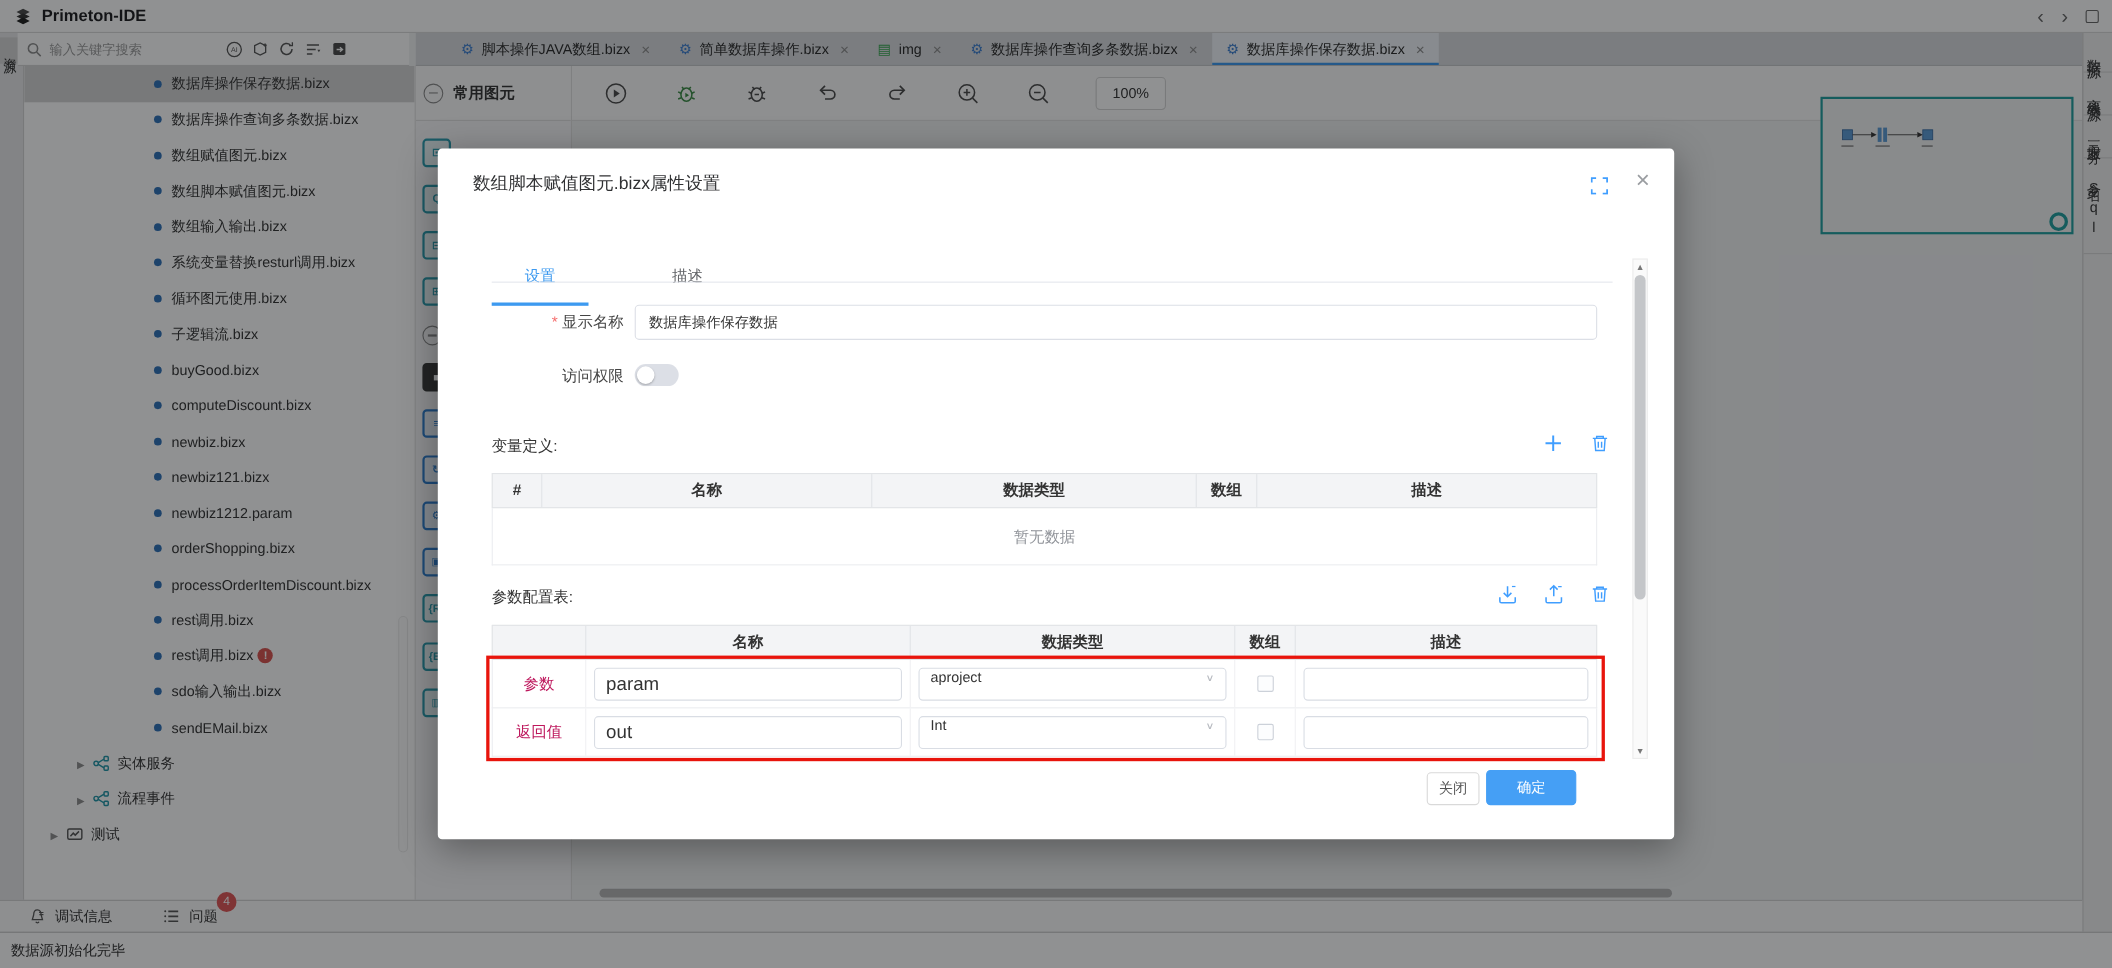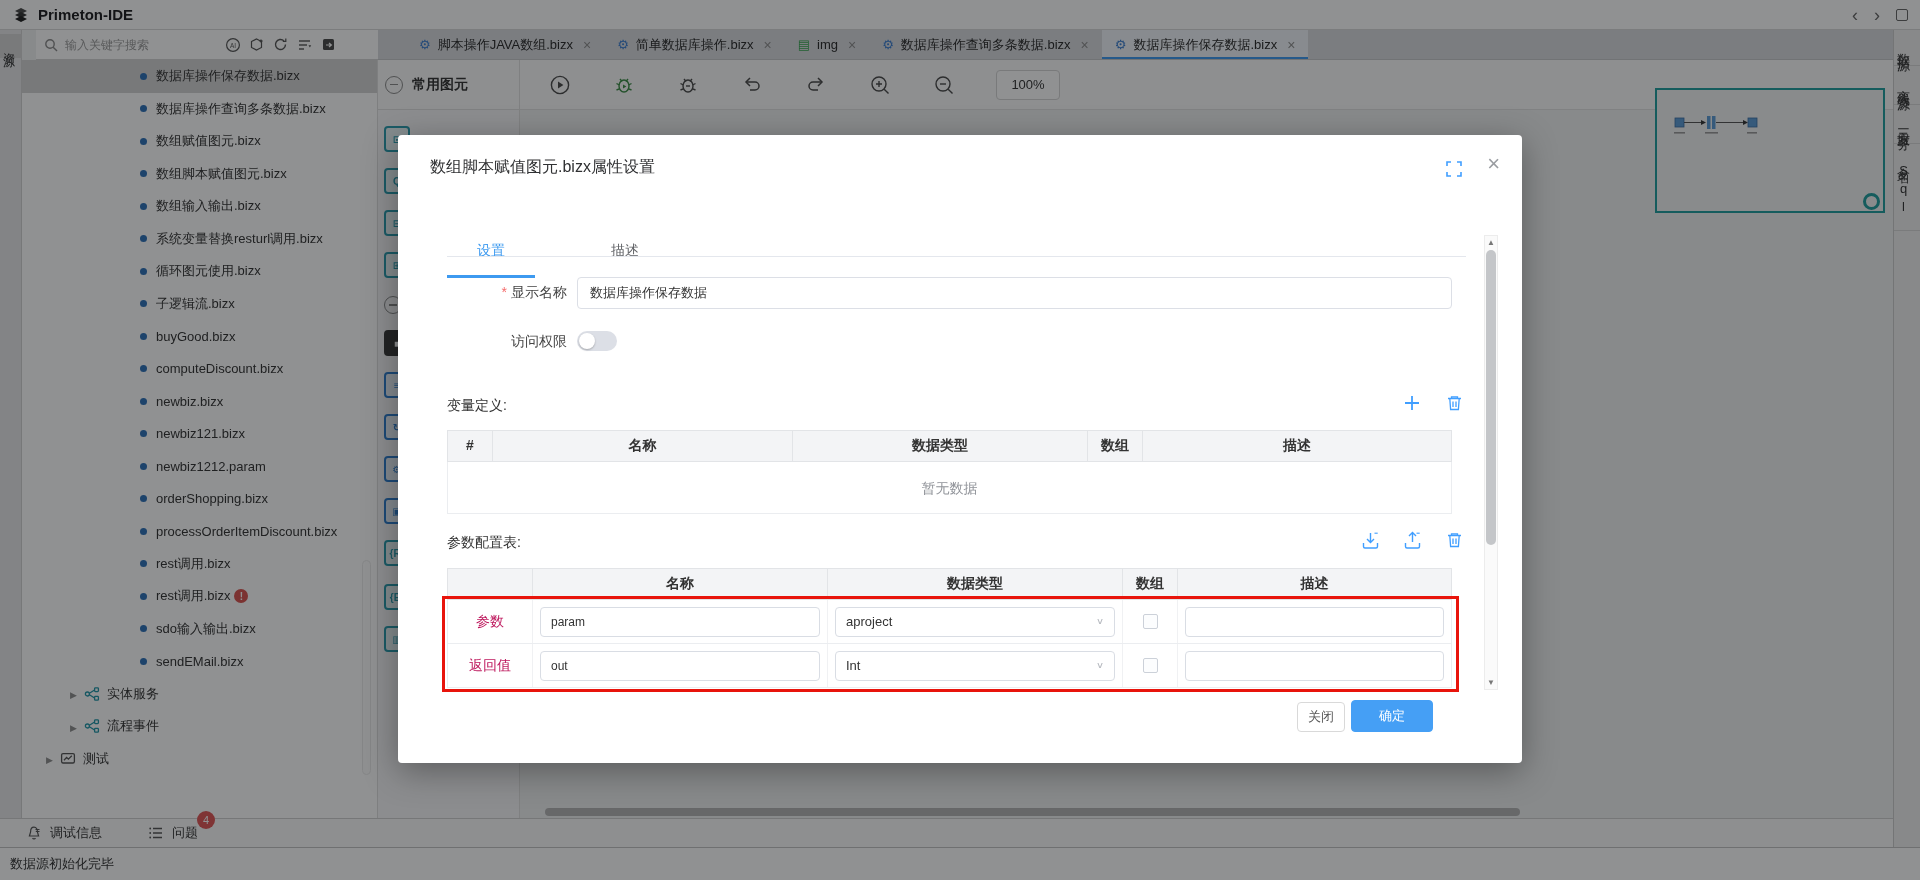--- a/index.html
+++ b/index.html
@@ -14,21 +14,21 @@
   .win-controls{margin-left:auto;display:flex;align-items:center;gap:16px;color:#555;}
   .nav-chev{font-size:18px;line-height:1;color:#666;}
   .restore-box{width:12px;height:12px;border:1.6px solid #666;border-radius:2px;}
 
   
   .left-rail{position:absolute;left:0;top:30px;width:22px;height:817px;background:#e7e8e9;border-right:1px solid #d2d2d2;z-index:2;}
   .rail-tab{margin-top:4px;width:22px;padding:9px 0;background:#d5d5d6;writing-mode:vertical-lr;
             text-orientation:upright;font-size:12px;color:#333;display:flex;justify-content:center;letter-spacing:3px;}
 
   
-  .subbar{position:absolute;left:36px;top:30px;width:356px;height:30px;background:#fff;
+  .subbar{position:absolute;left:16px;top:30px;width:356px;height:30px;background:#fff;
           border-bottom:1px solid #d4d4d4;display:flex;align-items:center;padding:0 6px;z-index:2;}
   .search-input{flex:0 0 150px;border:none;outline:none;font-size:12px;color:#333;background:transparent;margin-left:4px;}
   .search-input::placeholder{color:#9b9b9b;}
   .mini-icons{display:flex;align-items:center;gap:7px;margin-left:2px;}
   .mi{width:17px;height:17px;display:flex;align-items:center;justify-content:center;color:#555;}
 
   
   .tabstrip{position:absolute;left:378px;top:30px;width:1515px;height:30px;background:#d9dbdf;
             border-bottom:1px solid #c6c8cb;display:flex;align-items:stretch;padding-left:28px;z-index:2;}
   .etab{display:flex;align-items:center;padding:0 13px;font-size:13px;color:#2b2b2b;gap:7px;position:relative;}
@@ -118,23 +118,23 @@
   .cols-var{grid-template-columns:45px 300px 295px 55px 1fr;}
   .cols-par{grid-template-columns:85px 295px 295px 55px 1fr;}
   .th{padding:6px 0;text-align:center;font-weight:bold;color:#333;border-right:1px solid #e2e4e7;}
   .th:last-child{border-right:none;}
   .tbody-empty{border:1px solid #ebedf0;border-top:none;height:52px;line-height:52px;text-align:center;color:#909399;}
   .prow{display:grid;border:1px solid #ebedf0;border-top:none;height:44px;}
   .pcell{display:flex;align-items:center;border-right:1px solid #f0f1f3;overflow:hidden;}
   .pcell:last-child{border-right:none;}
   .plabel{justify-content:center;color:#be185d;}
   .pinput{width:calc(100% - 14px);height:30px;margin:0 7px;border:1px solid #d9dde4;border-radius:4px;padding:0 10px;
-          font-size:12px;color:#333;outline:none;font-family:inherit;background:#fff;}
+          font-size:17px;color:#333;outline:none;font-family:inherit;background:#fff;}
   .psel{width:calc(100% - 14px);height:30px;margin:12px 7px;border:1px solid #d9dde4;border-radius:4px;padding:0 10px;
-        display:flex;align-items:center;justify-content:space-between;font-size:13px;color:#333;background:#fff;}
+        display:flex;justify-content:space-between;font-size:13px;color:#333;background:#fff;}
   .chev{color:#b7bac0;font-size:11px;transform:scaleY(.8);}
   .cbox{width:15px;height:15px;border:1px solid #ccd1d9;border-radius:2px;background:#fcfdfe;margin:0 auto;}
 
   .red-annotation{position:absolute;left:44px;top:461px;width:1017px;height:96px;border:3px solid #e8140c;z-index:8;pointer-events:none;}
 
   .btn{position:absolute;border-radius:4px;font-size:13px;display:flex;align-items:center;justify-content:center;font-family:inherit;}
   .btn-close{right:177px;top:567px;width:48px;height:30px;background:#fff;border:1px solid #d9d9d9;color:#555;}
   .btn-ok{right:89px;top:565px;width:82px;height:32px;background:#459ff5;border:1px solid #459ff5;color:#fff;}
 
   .m-scrollbar{position:absolute;right:24px;top:100px;width:14px;height:455px;background:#fafafa;border:1px solid #ececec;}

